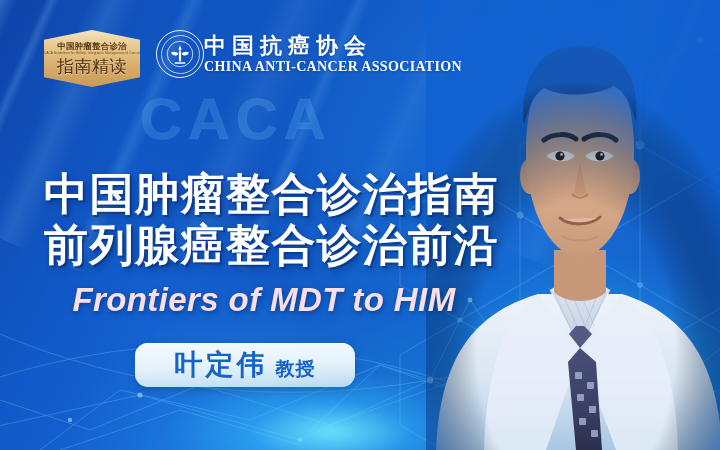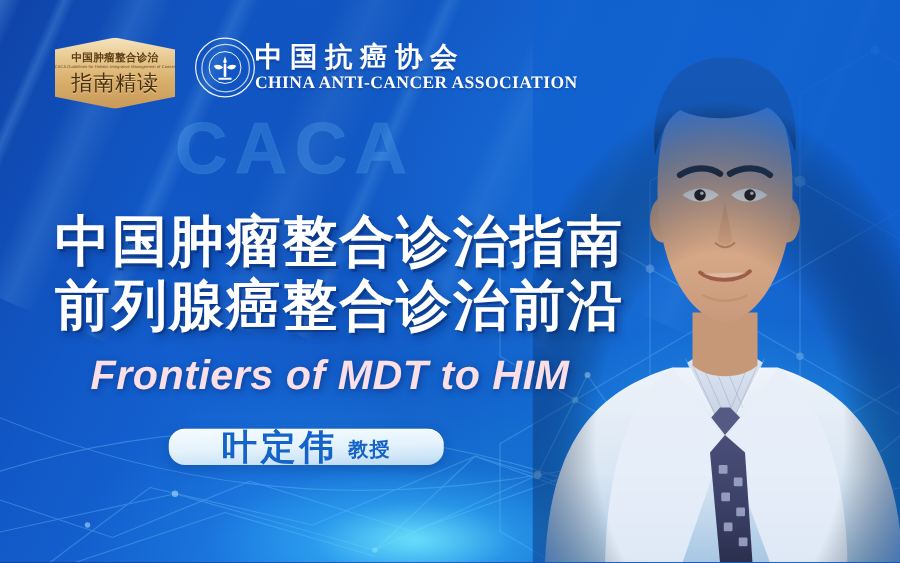--- a/index.html
+++ b/index.html
@@ -125,34 +125,34 @@
     font-style:italic;font-weight:bold;
     font-size:33px;letter-spacing:.4px;
     color:#fbdfe6;
     text-align:center;width:440px;
     text-shadow:1px 2px 5px rgba(8,40,110,.55);
   }
 
   
   .namebadge{
     position:absolute;left:135px;top:343px;
-    width:220px;height:29px;
+    width:220px;height:44px;
     border-radius:13px;
     background:linear-gradient(178deg,#f4fbff 0%,#e6f3fc 48%,#cfe6f7 78%,#b9d8f0 100%);
     box-shadow:0 3px 10px rgba(3,35,100,.28), inset 0 1px 0 rgba(255,255,255,.9);
     display:flex;align-items:center;justify-content:center;gap:8px;
   }
   .namebadge .nb-name{
     font-family:"Liberation Sans","DejaVu Sans",sans-serif;
     font-size:28px;font-weight:bold;color:#1463c8;letter-spacing:3px;
     line-height:1;
   }
   .namebadge .nb-title{
     font-family:"Liberation Sans","DejaVu Sans",sans-serif;
-    font-size:16px;font-weight:bold;color:#1463c8;letter-spacing:1px;
+    font-size:19px;font-weight:bold;color:#1463c8;letter-spacing:1px;
     line-height:1;position:relative;top:3px;
   }
 </style>
 </head>
 <body>
 
 <div class="poster">
 
   <div class="streaks">
     <i style="left:-60px;top:-120px;width:34px;height:430px;transform:rotate(24deg);"></i>

